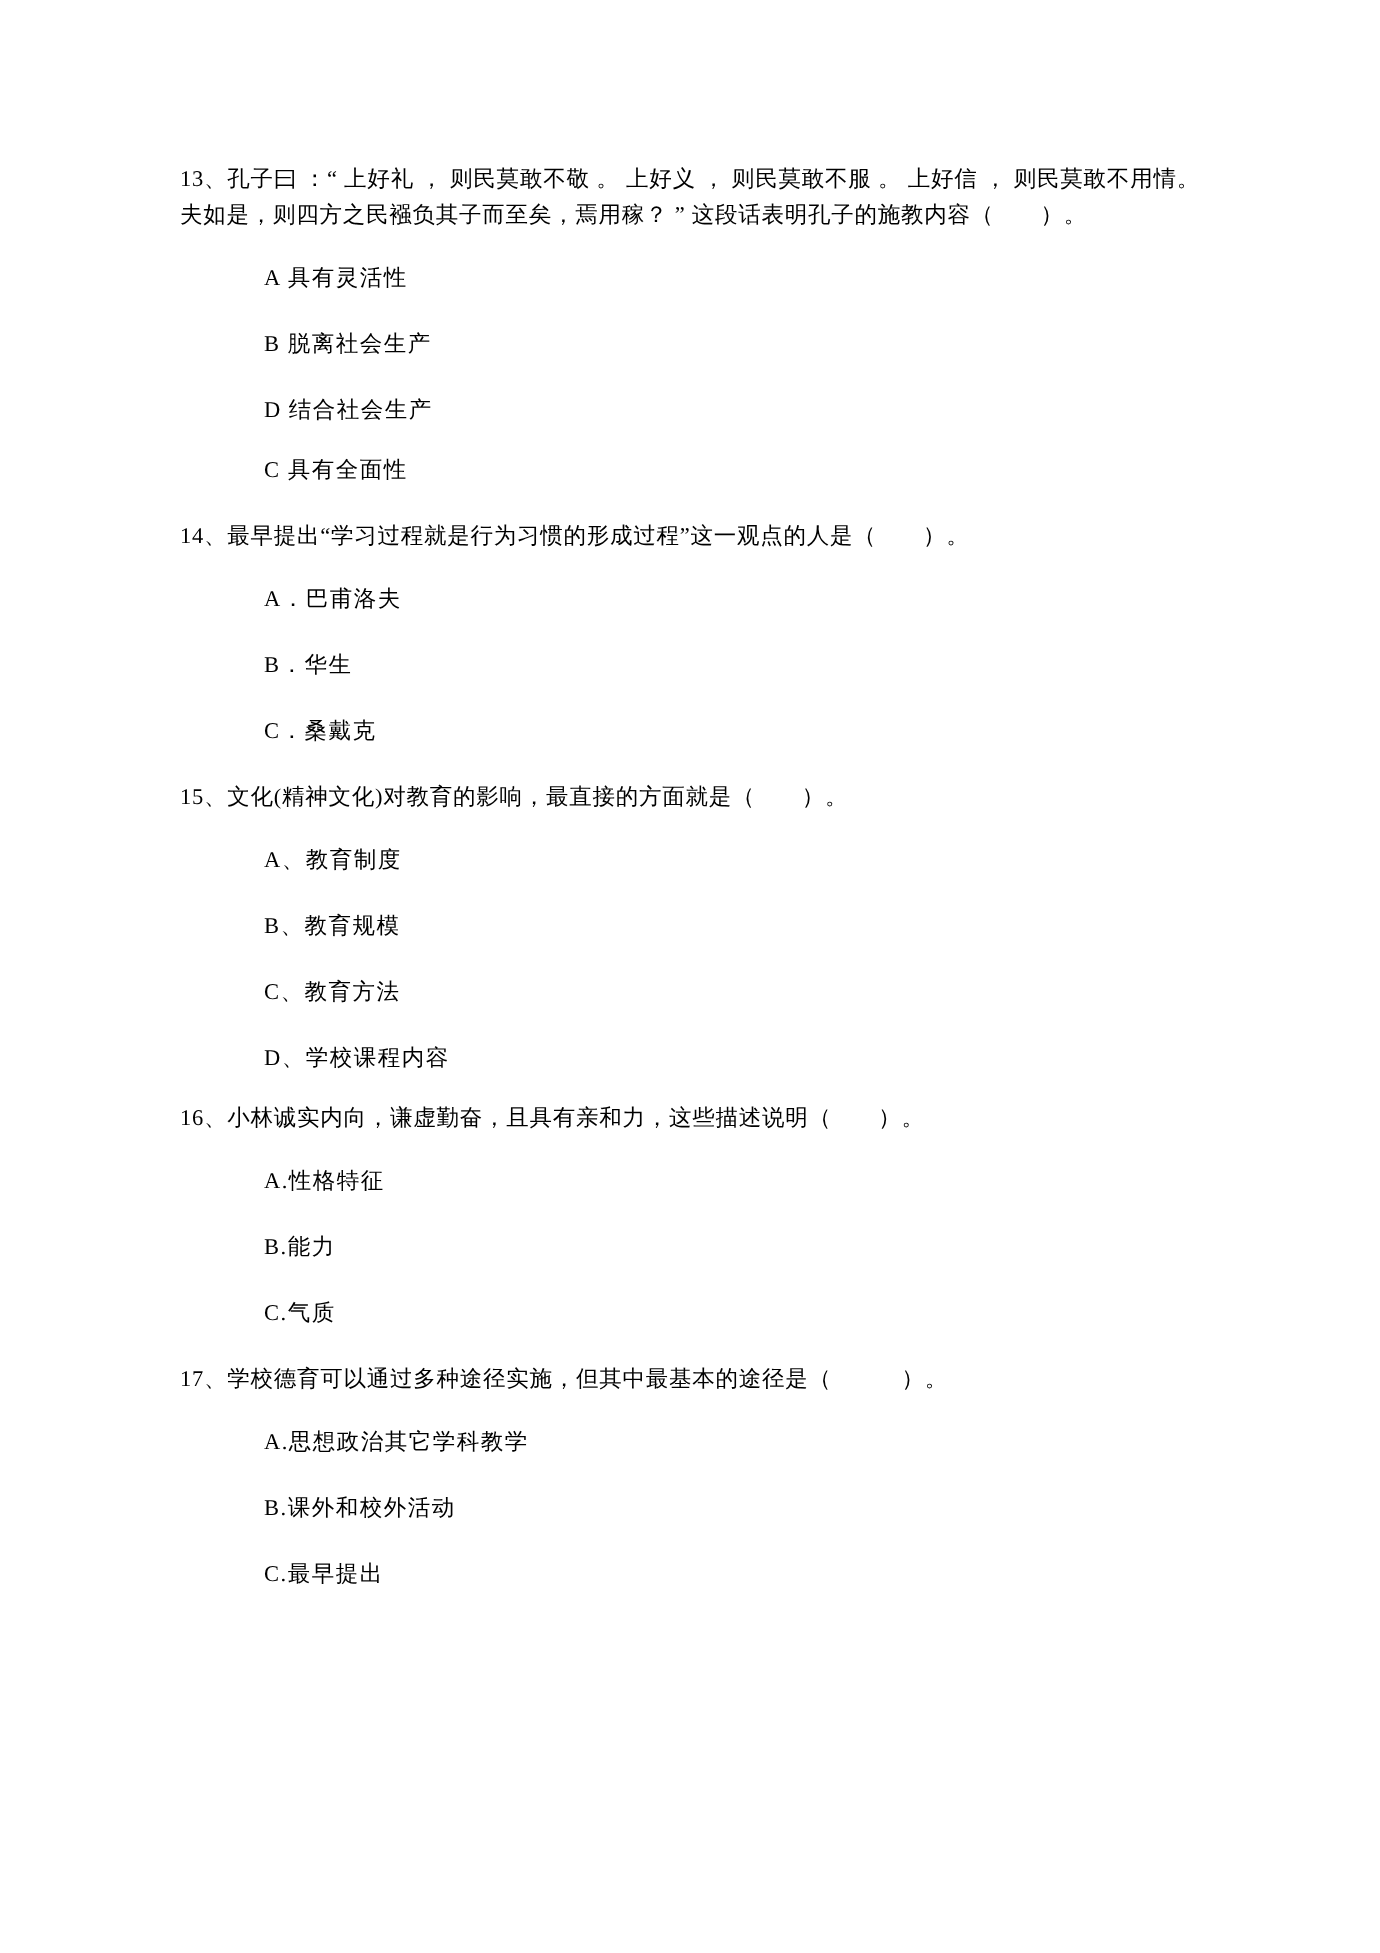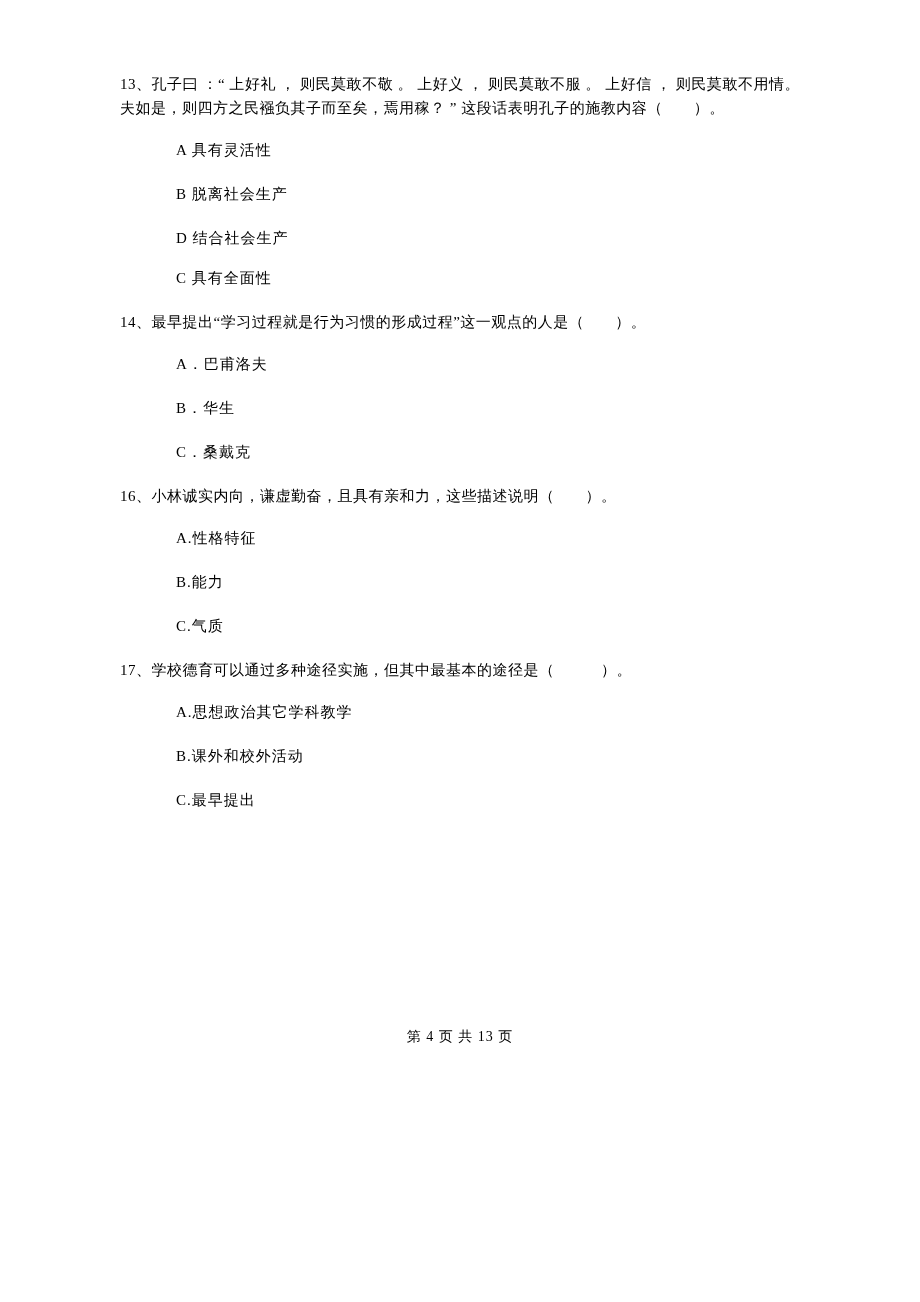--- a/index.html
+++ b/index.html
@@ -6,21 +6,21 @@
     margin: 0;
     padding: 0;
     background: #ffffff;
     font-family: "SimSun", "宋体", serif;
     color: #000000;
   }
   .page {
     width: 920px;
     height: 1088px;
     box-sizing: border-box;
-    padding: 72px 120px 0 120px;
+    padding: 108px 120px 0 120px;
     position: relative;
     font-size: 15px;
     line-height: 1.6;
   }
   .question {
     margin-bottom: 8px;
   }
   .question-text {
     margin: 0 0 18px 0;
     text-align: justify;
@@ -63,33 +63,41 @@
 
   <div class="question">
     <p class="question-text">14、最早提出“学习过程就是行为习惯的形成过程”这一观点的人是（　　）。</p>
     <div class="options">
       <div class="option">A．巴甫洛夫</div>
       <div class="option">B．华生</div>
       <div class="option">C．桑戴克</div>
     </div>
   </div>
 
+  <div class="question">
+    <p class="question-text">15、文化(精神文化)对教育的影响，最直接的方面就是（　　）。</p>
+    <div class="options">
+      <div class="option">A、教育制度</div>
+      <div class="option">B、教育规模</div>
+      <div class="option">C、教育方法</div>
+      <div class="option last">D、学校课程内容</div>
+    </div>
+  </div>
 
   <div class="question">
     <p class="question-text">16、小林诚实内向，谦虚勤奋，且具有亲和力，这些描述说明（　　）。</p>
     <div class="options">
       <div class="option">A.性格特征</div>
       <div class="option">B.能力</div>
       <div class="option">C.气质</div>
     </div>
   </div>
 
   <div class="question">
     <p class="question-text">17、学校德育可以通过多种途径实施，但其中最基本的途径是（　　　）。</p>
     <div class="options">
       <div class="option">A.思想政治其它学科教学</div>
       <div class="option">B.课外和校外活动</div>
       <div class="option">C.最早提出</div>
     </div>
   </div>
 
-  <div class="footer">第 4 页 共 13 页</div>
 </div>
 
 </body></html>

